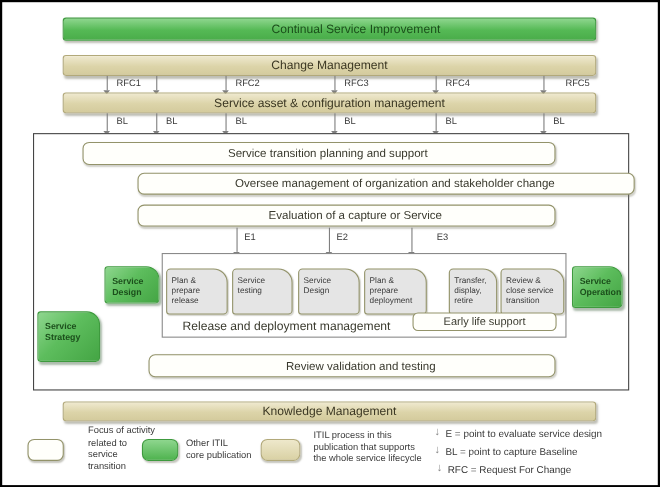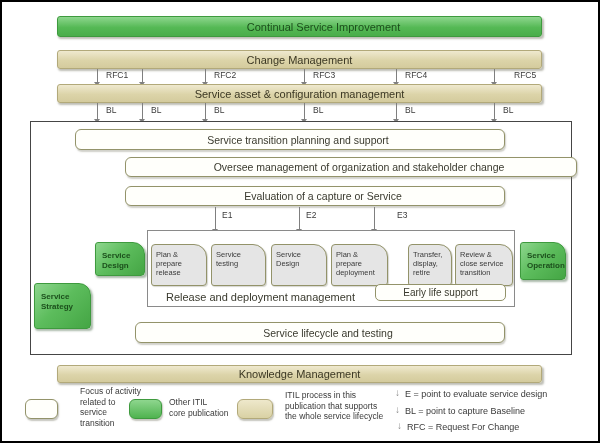--- a/index.html
+++ b/index.html
@@ -133,21 +133,21 @@
     <span class="rel-label">Release and deployment management</span>
     <div class="pbox" style="left:3px; top:13px; width:56px; height:42px;">Plan &amp; prepare release</div>
     <div class="pbox" style="left:63px; top:13px; width:55px; height:42px;">Service testing</div>
     <div class="pbox" style="left:123px; top:13px; width:56px; height:42px;">Service Design</div>
     <div class="pbox" style="left:183px; top:13px; width:57px; height:42px;">Plan &amp; prepare deployment</div>
     <div class="pbox" style="left:260px; top:13px; width:44px; height:42px;">Transfer, display, retire</div>
     <div class="pbox" style="left:307px; top:13px; width:58px; height:42px;">Review &amp; close service transition</div>
     <div class="els">Early life support</div>
   </div>
 
-  <div class="wbox" style="left:133px; top:320px; width:370px; height:21px;">Service lifecycle and testing</div>
+  <div class="wbox" style="left:133px; top:320px; width:370px; height:21px;">Review validation and testing</div>
 
   <div class="bar tan" style="top:363px; height:18px;">Knowledge Management</div>
 
   <div class="swatch white" style="left:23px; top:397px;"></div>
   <div class="leg-text" style="left:78px; top:384px;">Focus of activity
 related to
 service
 transition</div>
 
   <div class="swatch green" style="left:127px; top:397px;"></div>

